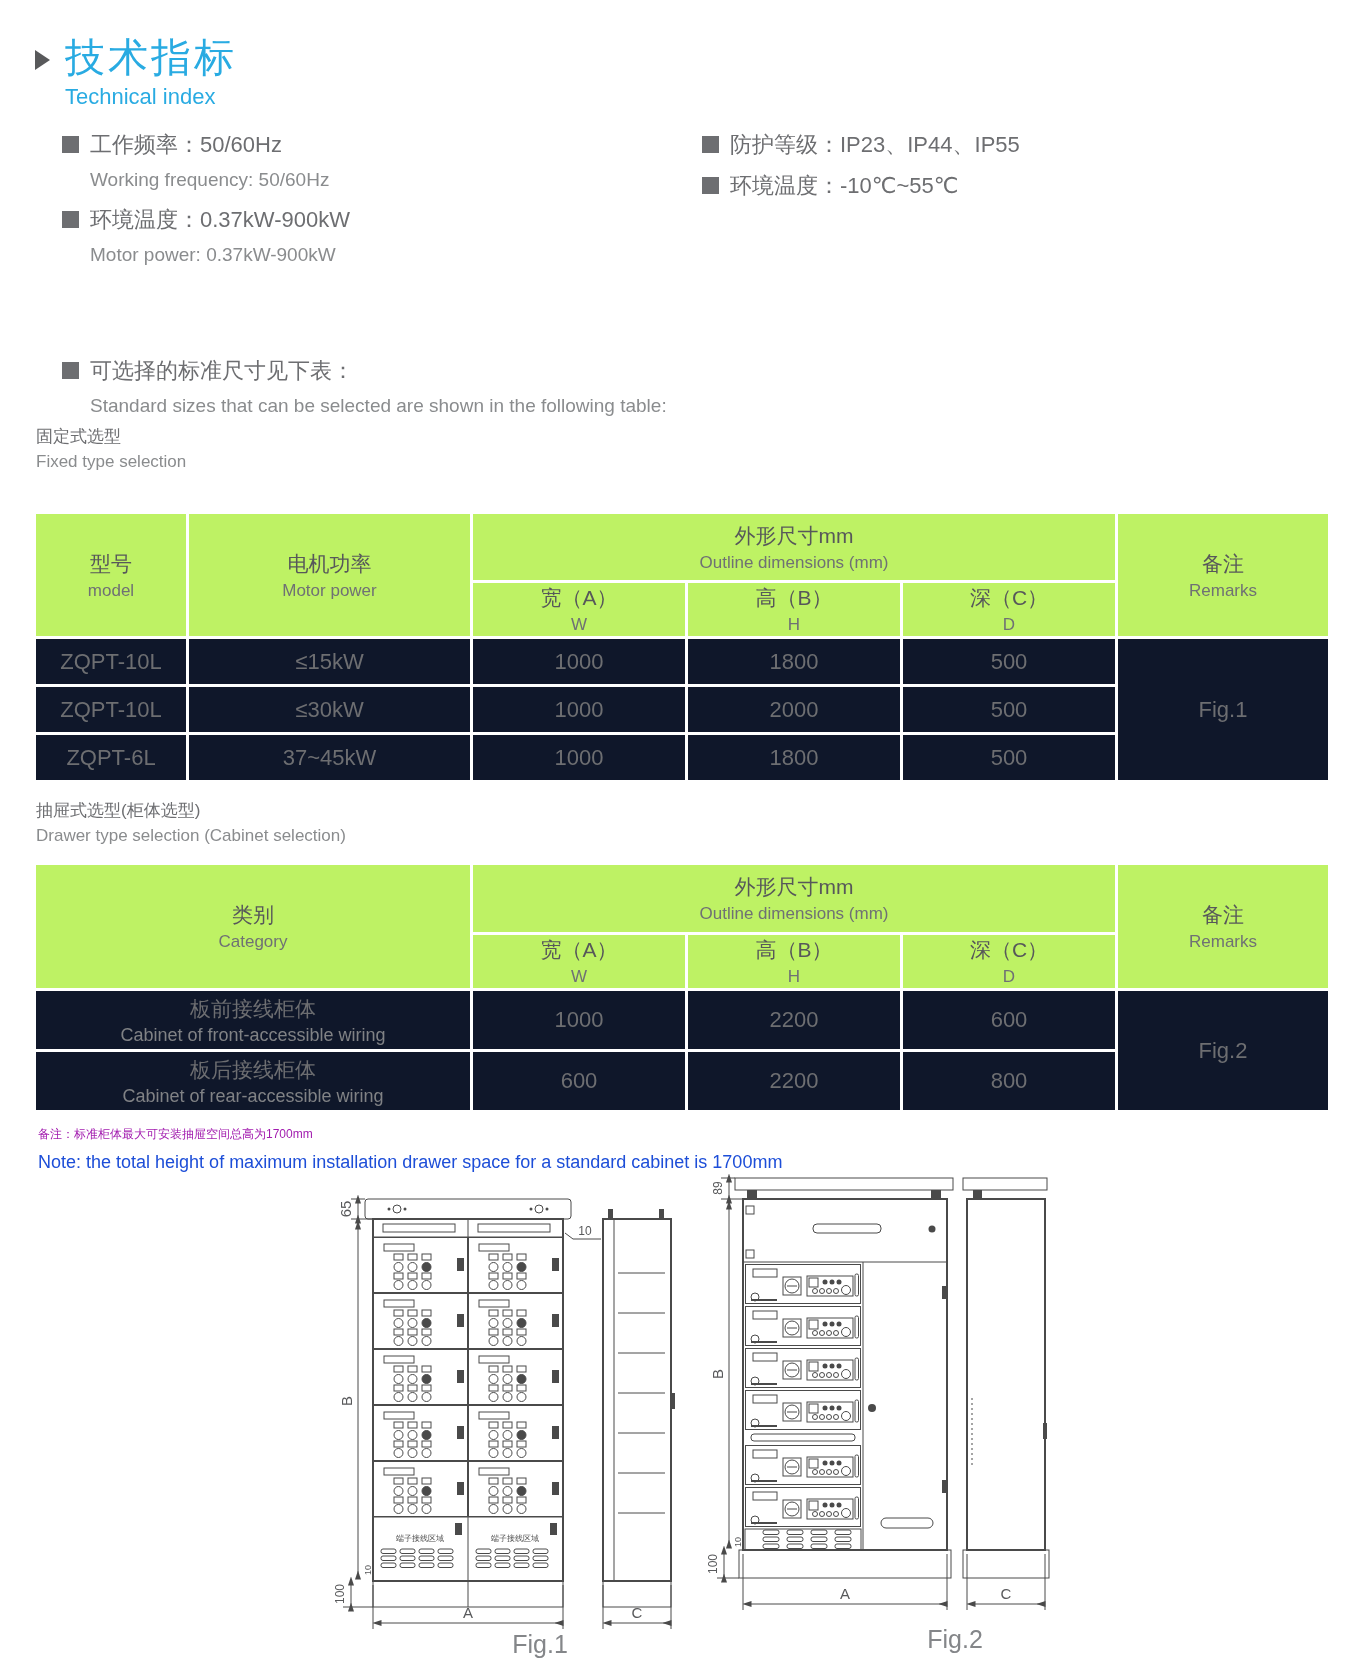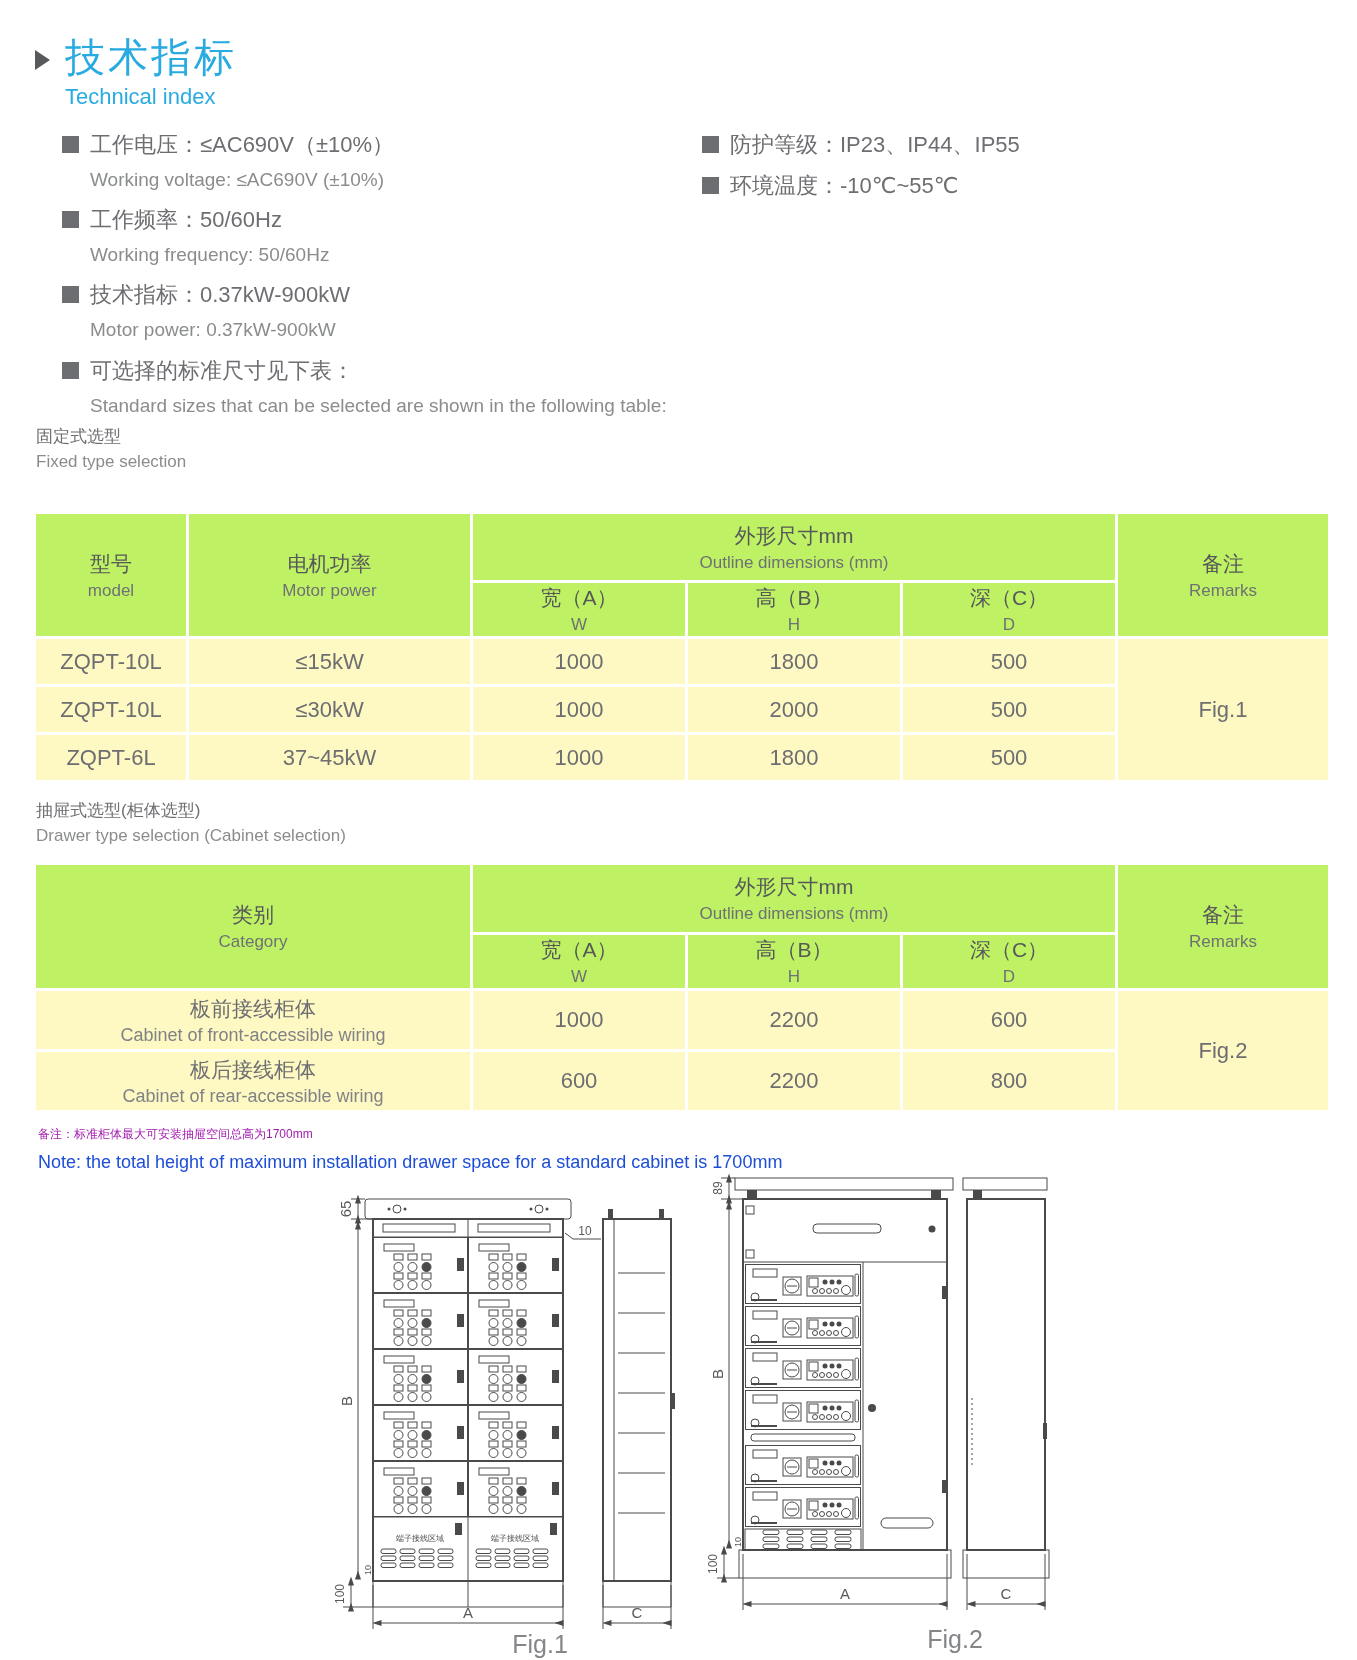--- a/index.html
+++ b/index.html
@@ -31,21 +31,21 @@
   #t1label{top:424px;} #t2label{top:798px;}
   .note{position:absolute;left:38px;top:1120px;}
   .note .n-zh{font-size:12px;color:#a21caf;line-height:28px;}
   .note .n-en{font-size:18px;color:#1d4ed8;line-height:28px;}
 
   
   table{position:absolute;left:33px;width:1295px;border-collapse:collapse;table-layout:fixed;}
   #t1{top:511px;} #t2{top:862px;}
   th,td{border:3px solid #fff;padding:0;text-align:center;vertical-align:middle;font-weight:normal;}
   th{background:#bef264;}
-  td{background:#fef9c3;}
+  td{background:#0f172a;}
   th .zh{font-size:21px;color:#57585a;line-height:30px;}
   th .en{font-size:17px;color:#6f7174;line-height:23px;}
   td .zh{font-size:21px;color:#6d6e71;line-height:29px;}
   td .en{font-size:18px;color:#808285;line-height:24px;}
   td.val{font-size:22px;color:#6d6e71;}
   #t1 .hr1{height:69px;} #t1 .hr2{height:56px;} #t1 tbody tr{height:48px;}
   #t2 .hr1{height:70px;} #t2 .hr2{height:56px;} #t2 tbody tr{height:61px;}
 
   
   .fig-svg{position:absolute;}
@@ -69,35 +69,28 @@
     <span class="tri"></span>
     <h1 class="title-zh">技术指标</h1>
     <div class="title-en">Technical index</div>
   </div>
 
   <div class="specs">
     <div class="spec-col-left">
       <div class="spec-item">
         <div class="spec-zh">
             <span class="bullet"></span>
-            <span>工作电压：≤AC690V（±10%）</span>
-          </div>
-        <div class="spec-en">Working voltage: ≤AC690V (±10%)</div>
-      </div>
-      <div class="spec-item">
-        <div class="spec-zh">
-            <span class="bullet"></span>
             <span>工作频率：50/60Hz</span>
           </div>
         <div class="spec-en">Working frequency: 50/60Hz</div>
       </div>
       <div class="spec-item">
         <div class="spec-zh">
             <span class="bullet"></span>
-            <span>技术指标：0.37kW-900kW</span>
+            <span>环境温度：0.37kW-900kW</span>
           </div>
         <div class="spec-en">Motor power: 0.37kW-900kW</div>
       </div>
     </div>
     <div class="spec-col-right">
       <div class="spec-item">
         <div class="spec-zh">
             <span class="bullet"></span>
             <span>防护等级：IP23、IP44、IP55</span>
           </div>

